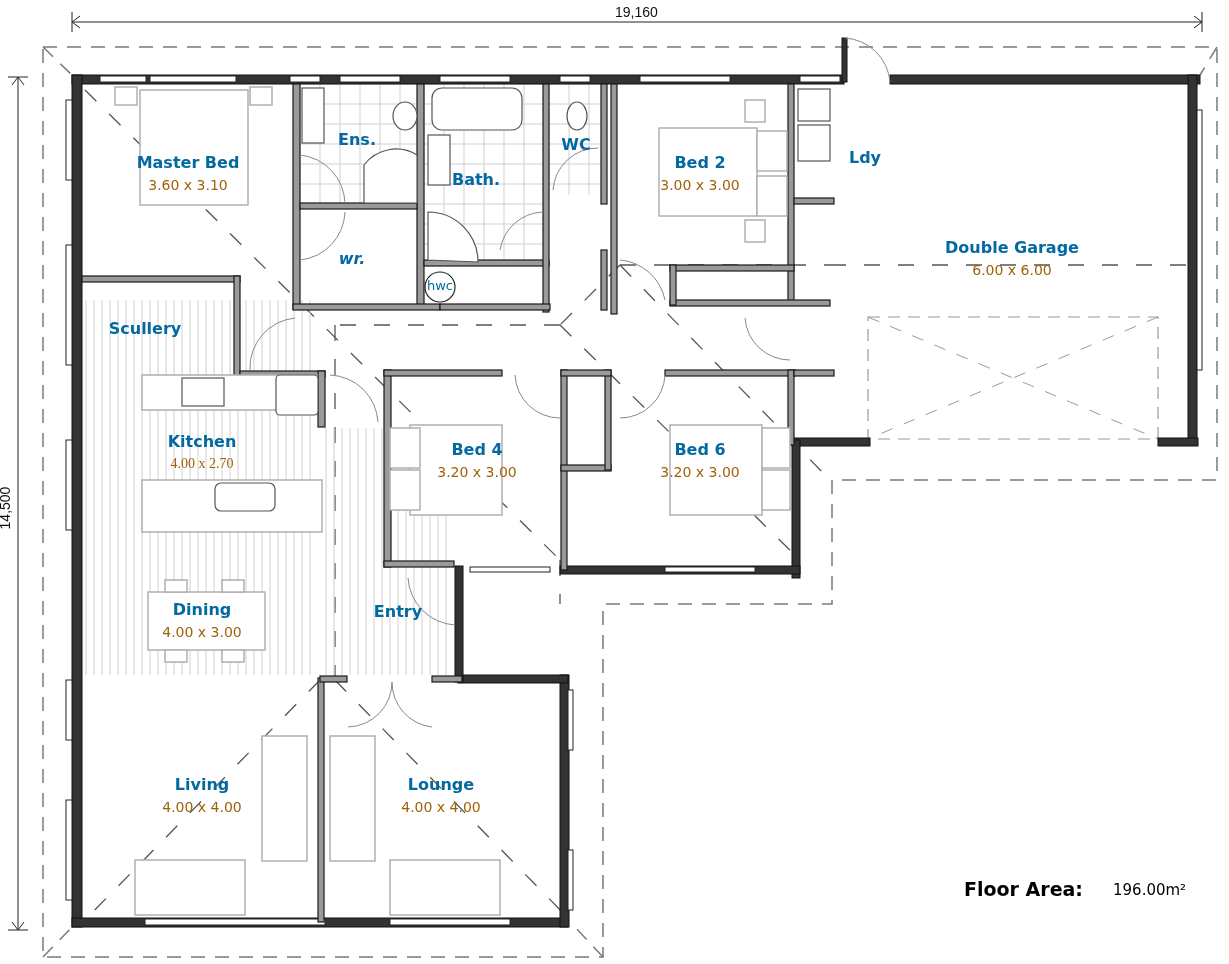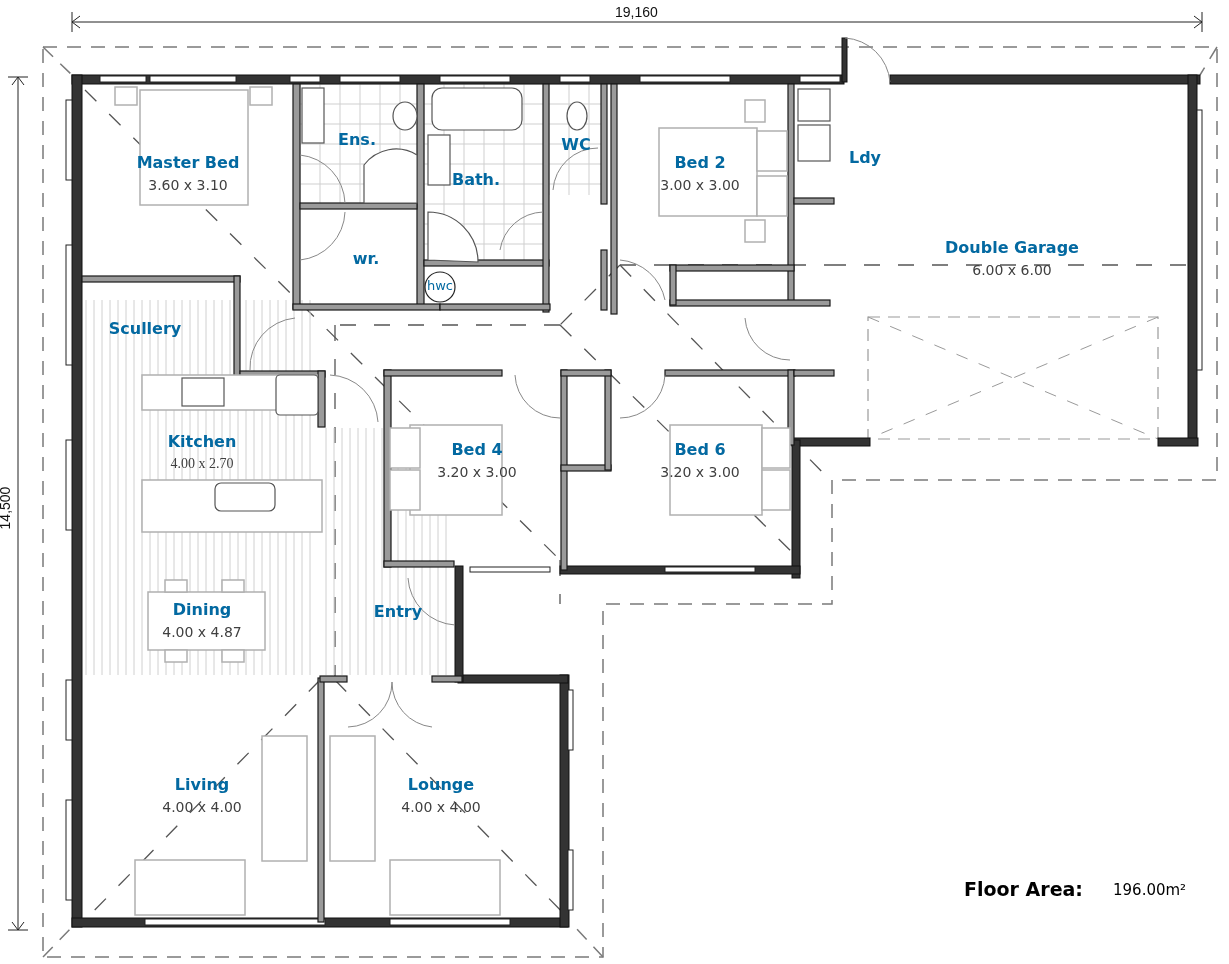--- a/index.html
+++ b/index.html
@@ -12,21 +12,21 @@
   .dash { fill: none; stroke: #7a7a7a; stroke-width: 1.5; stroke-dasharray: 14 10; }
   .diag { fill: none; stroke: #555; stroke-width: 1.3; stroke-dasharray: 16 18; }
   .furn { fill: #fff; stroke: #b0b0b0; stroke-width: 1.5; }
   .furn-dark { fill: #fff; stroke: #555; stroke-width: 1.2; }
   .tile { stroke: #cfcfcf; stroke-width: 1; }
   .board { stroke: #d0d0d0; stroke-width: 1; }
   .door { fill: none; stroke: #888; stroke-width: 1; }
   .dim { stroke: #222; stroke-width: 1; fill: none; }
   .label { position: absolute; white-space: nowrap; color: #0369a1; transform: translateX(-50%); }
   .room-name { font-weight: bold; font-size: 16px; }
-  .room-size { font-size: 14px; color: #404040; }
+  .room-size { font-size: 14px; color: #a16207; }
   .dim-text { position: absolute; font-size: 14px; color: #111; font-family: "Liberation Sans Narrow", "Liberation Sans", sans-serif; }
   .floor-area-label { position: absolute; left: 964px; top: 878px; font-size: 19px; font-weight: bold; }
   .floor-area-value { position: absolute; left: 1113px; top: 881px; font-size: 15px; }
 </style>
 </head>
 <body>
 
 <svg class="plan" viewBox="0 0 1229 964" xmlns="http://www.w3.org/2000/svg">
 
   <g>
@@ -306,35 +306,35 @@
 <div class="dim-text" style="left:-16px; top:500px; transform: rotate(-90deg);">14,500</div>
 
 <div class="label" style="left:440px; top:278px; font-size:13px;">hwc</div>
 
 <div id="rooms">
     <div class="label room-name" style="left: 188px; top: 153px;">Master Bed</div>
     <div class="label room-size" style="left: 188px; top: 177px;">3.60 x 3.10</div>
     <div class="label room-name" style="left: 357px; top: 130px;">Ens.</div>
     <div class="label room-name" style="left: 476px; top: 170px;">Bath.</div>
     <div class="label room-name" style="left: 576px; top: 135px;">WC</div>
-    <div class="label room-name" style="left: 366px; top: 249px;">wr.</div>
+    <div class="label room-name" style="left: 352px; top: 249px; font-style: italic;">wr.</div>
     <div class="label room-name" style="left: 700px; top: 153px;">Bed 2</div>
     <div class="label room-size" style="left: 700px; top: 177px;">3.00 x 3.00</div>
     <div class="label room-name" style="left: 865px; top: 148px;">Ldy</div>
     <div class="label room-name" style="left: 1012px; top: 238px;">Double Garage</div>
     <div class="label room-size" style="left: 1012px; top: 262px;">6.00 x 6.00</div>
     <div class="label room-name" style="left: 145px; top: 319px;">Scullery</div>
     <div class="label room-name" style="left: 202px; top: 432px;">Kitchen</div>
     <div class="label room-size" style="left: 202px; top: 456px; font-family: Liberation Serif, serif;">4.00 x 2.70</div>
     <div class="label room-name" style="left: 477px; top: 440px;">Bed 4</div>
     <div class="label room-size" style="left: 477px; top: 464px;">3.20 x 3.00</div>
     <div class="label room-name" style="left: 700px; top: 440px;">Bed 6</div>
     <div class="label room-size" style="left: 700px; top: 464px;">3.20 x 3.00</div>
     <div class="label room-name" style="left: 202px; top: 600px;">Dining</div>
-    <div class="label room-size" style="left: 202px; top: 624px;">4.00 x 4.87</div>
+    <div class="label room-size" style="left: 202px; top: 624px;">4.00 x 3.00</div>
     <div class="label room-name" style="left: 398px; top: 602px;">Entry</div>
     <div class="label room-name" style="left: 202px; top: 775px;">Living</div>
     <div class="label room-size" style="left: 202px; top: 799px;">4.00 x 4.00</div>
     <div class="label room-name" style="left: 441px; top: 775px;">Lounge</div>
     <div class="label room-size" style="left: 441px; top: 799px;">4.00 x 4.00</div>
   </div>
 
 <div class="floor-area-label">Floor Area:</div>
 <div class="floor-area-value">196.00m²</div>
 

